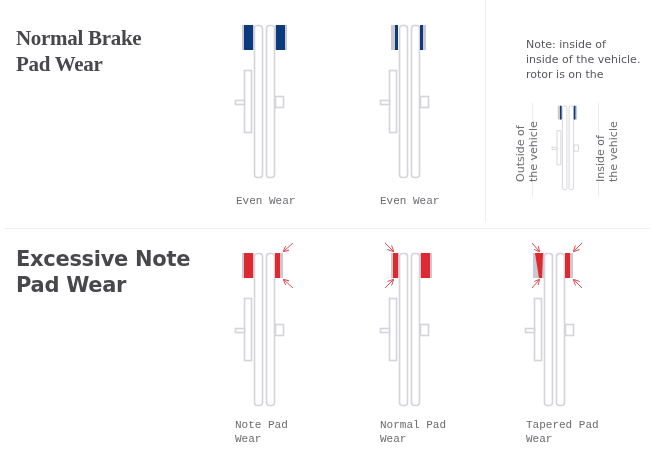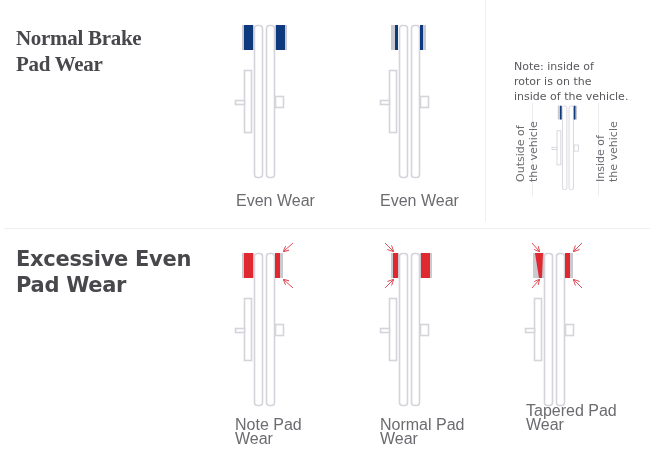--- a/index.html
+++ b/index.html
@@ -1,37 +1,37 @@
 <!DOCTYPE html>
 <html><head>
 <meta charset="utf-8">
 <style>
   html, body { margin: 0; padding: 0; background: #ffffff; }
   body { width: 670px; height: 450px; position: relative; overflow: hidden; font-family: "DejaVu Sans", "Liberation Sans", sans-serif; }
   .section-title { position: absolute; left: 16px; font-family: "DejaVu Sans", sans-serif; font-weight: bold; font-size: 21px; line-height: 26px; color: #48484c; letter-spacing: -0.3px; margin: 0; }
   .diagram { position: absolute; top: 0; left: 0; }
-  .caption { position: absolute; font-family: Liberation Sans, sans-serif; font-size: 16px; line-height: 14px; color: #6b6b70; font-weight: 300; }
-  .note { position: absolute; left: 514px; top: 37px; width: 130px; font-size: 11px; line-height: 15px; color: #58585d; margin-top: 22px; }
+  .caption { position: absolute; font-family: Liberation Mono, monospace; font-size: 11px; line-height: 14px; color: #6b6b70; font-weight: 300; }
+  .note { position: absolute; left: 526px; top: 37px; width: 130px; font-size: 11px; line-height: 15px; color: #58585d; }
   .vlabel { position: absolute; font-size: 11px; line-height: 13px; color: #6b6b70; transform-origin: left top; transform: rotate(-90deg); white-space: nowrap; }
   .divider-h { position: absolute; left: 4px; top: 228px; width: 646px; height: 1px; background: #eeeef3; }
   .divider-v { position: absolute; left: 485px; top: 0; width: 1px; height: 222px; background: #f0f0f3; }
 </style>
 </head>
 <body>
 
 <div class="divider-v"></div>
 <div class="divider-h"></div>
 
 <div class="section-title" style="top:25px;font-family:Liberation Serif, serif;">
   <div>Normal Brake</div>
   <div>Pad Wear</div>
 </div>
 
 <div class="section-title" style="top:246px;">
-  <div>Excessive Even</div>
+  <div>Excessive Note</div>
   <div>Pad Wear</div>
 </div>
 
 <svg class="diagram" width="670" height="450" viewBox="0 0 670 450">
   <defs>
     <g id="assembly">
 
       <rect x="24.5" y="5.5" width="8" height="152" rx="3" fill="#fff" stroke="#d4d4da" stroke-width="1.6"></rect>
       <rect x="36.5" y="5.5" width="8" height="152" rx="3" fill="#fff" stroke="#d4d4da" stroke-width="1.6"></rect>
 
@@ -108,29 +108,29 @@
 <div class="caption" style="left:380px; top:194px;">Even Wear</div>
 
 <div class="caption" style="left:235px; top:418px;">
   <div>Note Pad</div>
   <div>Wear</div>
 </div>
 <div class="caption" style="left:380px; top:418px;">
   <div>Normal Pad</div>
   <div>Wear</div>
 </div>
-<div class="caption" style="left:526px; top:404px;">
+<div class="caption" style="left:526px; top:418px;">
   <div>Tapered Pad</div>
   <div>Wear</div>
 </div>
 
 <div class="note">
   <div>Note: inside of</div>
+  <div>inside of the vehicle.</div>
   <div>rotor is on the</div>
-  <div>inside of the vehicle.</div>
 </div>
 
 <div class="vlabel" style="left:514px; top:182px;">
   <div>Outside of</div>
   <div>the vehicle</div>
 </div>
 <div class="vlabel" style="left:594px; top:182px;">
   <div>Inside of</div>
   <div>the vehicle</div>
 </div>

